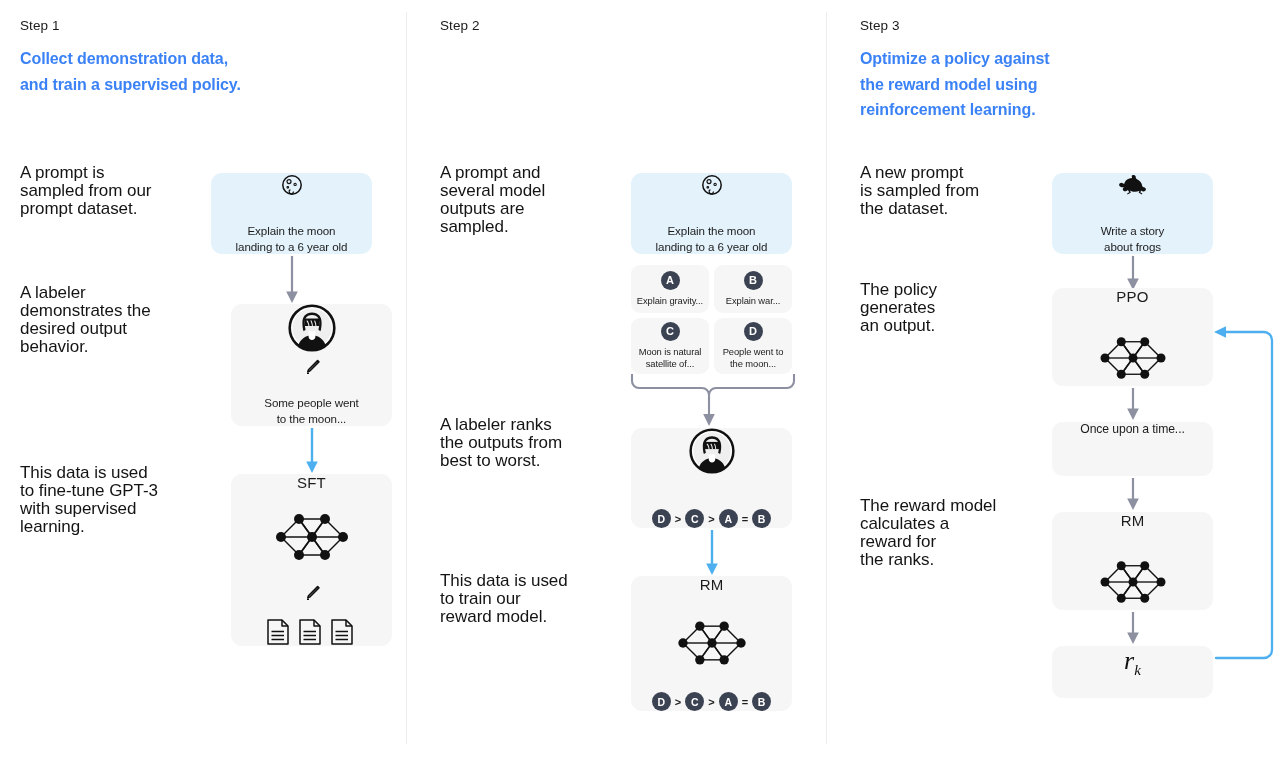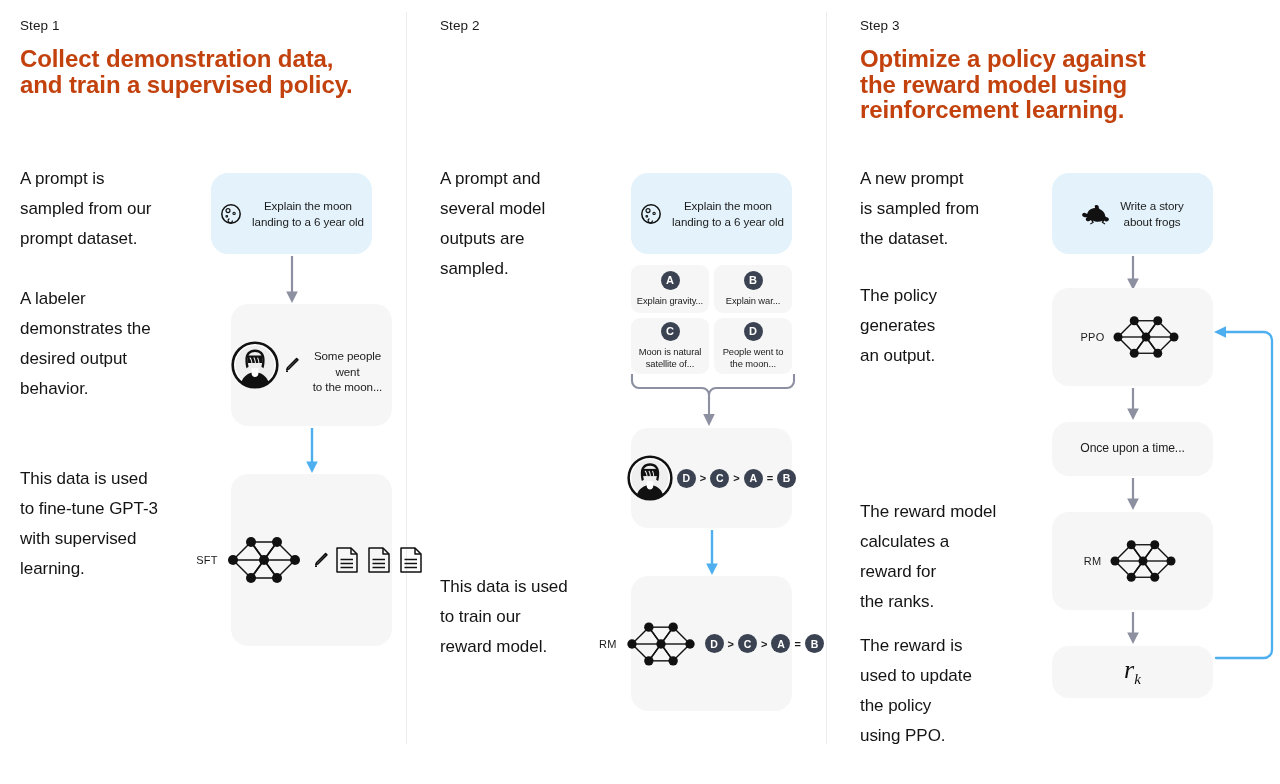--- a/index.html
+++ b/index.html
@@ -18,46 +18,46 @@
     background: #ededed;
   }
 
   .col { position: absolute; top: 0; height: 784px; }
   .col-head { position: absolute; left: 0; }
   .step-label {
     font-size: 13.5px; color: #1a1a1a; letter-spacing: 0.1px;
     line-height: 18px; font-weight: 400;
   }
   .step-title {
-    font-size: 24px; font-weight: 700; color: #c2410c;
+    font-size: 16px; font-weight: 700; color: #3b82f6;
     line-height: 25.5px; letter-spacing: -0.1px; margin-top: 11px;
     white-space: pre-line;
   }
 
   .body-text {
     position: absolute;
-    font-size: 17px; line-height: 30px; color: #141414;
+    font-size: 17px; line-height: 18px; color: #141414;
     white-space: pre-line; letter-spacing: -0.05px;
   }
 
   
   .card {
     position: absolute;
-    border-radius: 17px;
+    border-radius: 11px;
     background: #f6f6f6;
-    display: flex; flex-direction: row;
-    align-items: center; justify-content: center;
+    display: flex; flex-direction: column;
+    align-items: center; justify-content: space-between;
   }
   .card.blue { background: #e3f2fb; }
   .card-text {
     font-size: 11.6px; line-height: 15.5px; text-align: center;
     color: #1c1c1c; white-space: pre-line; letter-spacing: -0.1px;
   }
   .card-title {
-    font-size: 11px; color: #1c1c1c; letter-spacing: 0.2px;
+    font-size: 15px; color: #1c1c1c; letter-spacing: 0.2px;
   }
 
   
   .opt-card {
     position: absolute; border-radius: 9px; background: #f6f6f6;
     display: flex; flex-direction: column; align-items: center;
     justify-content: center; gap: 5px;
   }
   .opt-badge {
     width: 19px; height: 19px; border-radius: 50%;
@@ -228,20 +228,23 @@
 
   <div class="col" style="left:440px;width:386px">
     <div class="col-head" style="top:17px">
       <div class="step-label">Step 2</div>
     </div>
 
     <div class="body-text" style="top:164px;left:0;width:180px">A prompt and
 several model
 outputs are
 sampled.</div>
+    <div class="body-text" style="top:416px;left:0;width:180px">A labeler ranks
+the outputs from
+best to worst.</div>
     <div class="body-text" style="top:572px;left:0;width:180px">This data is used
 to train our
 reward model.</div>
 
     <div class="card blue" style="left:191px;top:173px;width:161px;height:81px;gap:9px">
       <span>
         <svg width="24" height="24" viewBox="0 0 24 24">
           <circle cx="12" cy="12" r="9.2" fill="none" stroke="#111" stroke-width="1.5"></circle>
           <circle cx="9" cy="8.6" r="2.0" fill="none" stroke="#111" stroke-width="1.2"></circle>
           <circle cx="15.1" cy="11.4" r="1.15" fill="none" stroke="#111" stroke-width="1.1"></circle>
@@ -361,24 +364,20 @@
     <div class="body-text" style="top:164px;left:0;width:180px">A new prompt
 is sampled from
 the dataset.</div>
     <div class="body-text" style="top:281px;left:0;width:180px">The policy
 generates
 an output.</div>
     <div class="body-text" style="top:497px;left:0;width:185px">The reward model
 calculates a
 reward for
 the ranks.</div>
-    <div class="body-text" style="top:631px;left:0;width:185px">The reward is
-used to update
-the policy
-using PPO.</div>
 
     <div class="card blue" style="left:192px;top:173px;width:161px;height:81px;gap:9px">
       <span>
         <svg width="30" height="22" viewBox="0 0 30 22">
           <path d="M3.5 14.2c-1.4-.2-2.5-1.2-2.4-2.4.1-1.3 1.5-2.1 3.0-1.9.9.1 1.6.6 2.0 1.2.6-2.6 2.6-4.7 5.4-5.5 1.0-.3 1.6-1.0 1.8-1.9.2-1.1 1.2-1.8 2.4-1.7 1.3.1 2.2 1.1 2.1 2.3-.1.9.4 1.5 1.2 1.9 3.0 1.4 4.9 3.9 5.2 6.6.1.9.7 1.4 1.5 1.5 1.3.2 2.3 1.2 2.2 2.3-.1 1.2-1.3 2.0-2.7 1.8-.8-.1-1.4-.5-1.8-1.0l-1.2 1.8 2.1 1.4-.5.9-3.2-1.9.9-1.9c-1.3.7-2.9 1.1-4.6 1.1-1.9 0-3.6-.5-5.0-1.3l1.0 2.1-3.3 1.8-.5-.9 2.2-1.3-1.4-2.2c-.5.7-1.3 1.2-2.3 1.3-1.4.2-2.7-.6-2.8-1.8-.1-1.0.6-1.9 1.7-2.2z" fill="#111"></path>
           <circle cx="13.0" cy="4.2" r="1.0" fill="#fff"></circle>
         </svg>
       </span>
       <div class="card-text">Write a story
 about frogs</div>

